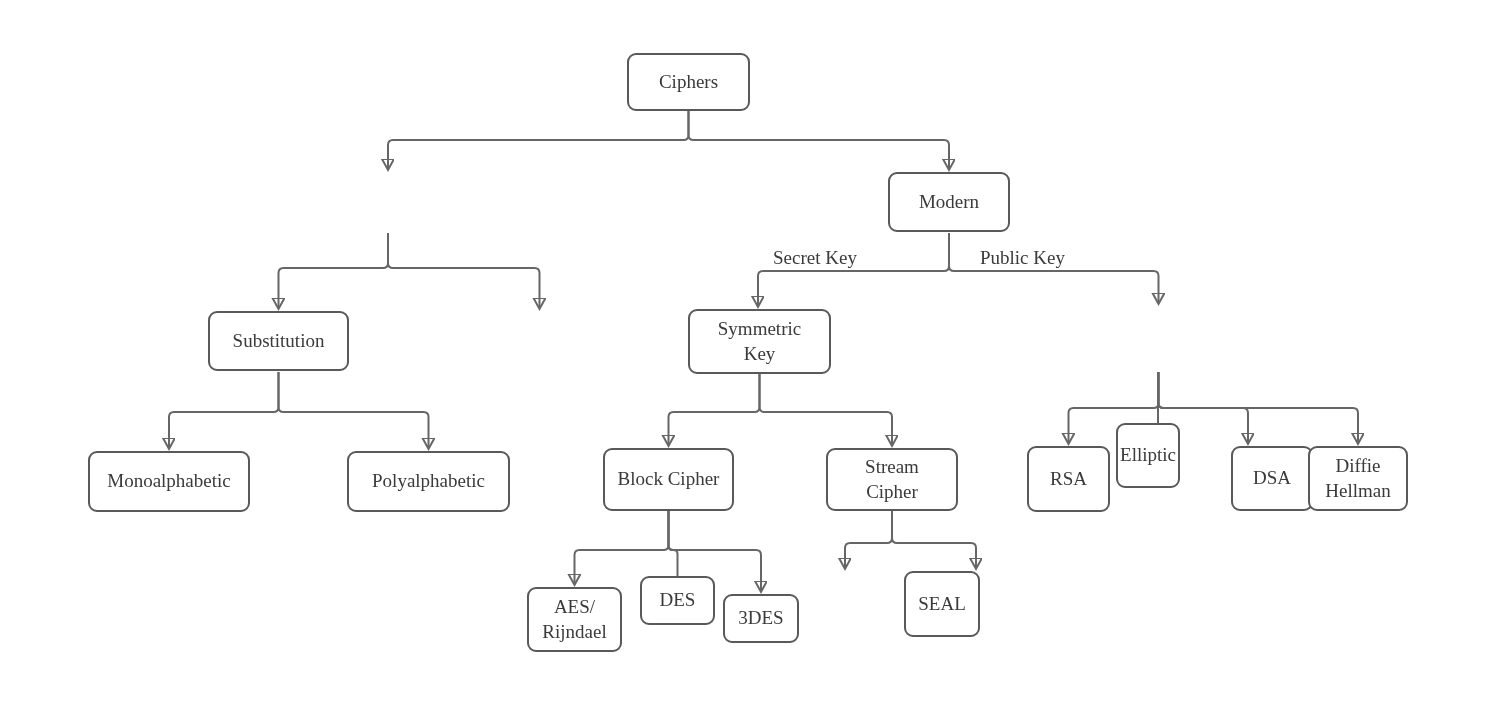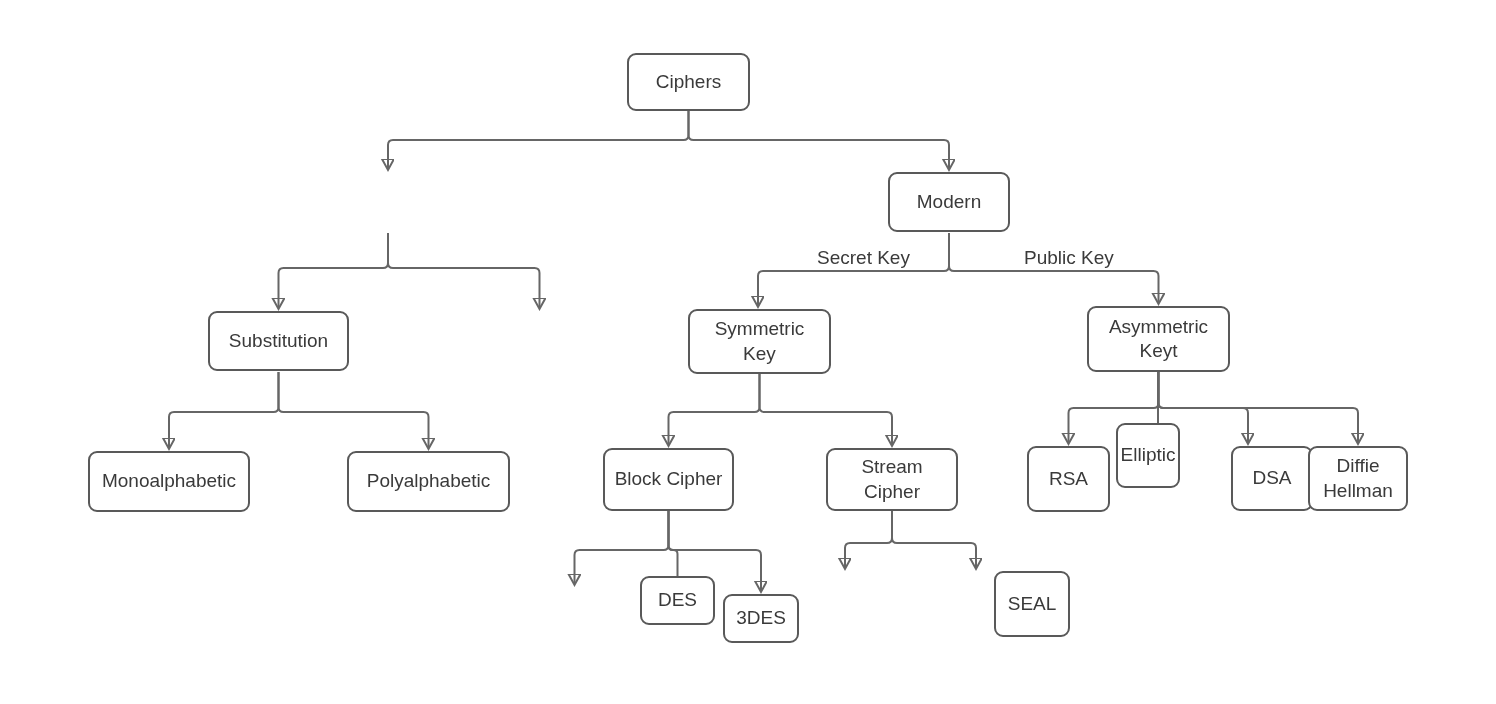--- a/index.html
+++ b/index.html
@@ -1,31 +1,31 @@
 <!DOCTYPE html>
 <html><head>
 <meta charset="utf-8">
 <style>
   html,body{margin:0;padding:0;background:#ffffff;}
   body{width:1496px;height:704px;overflow:hidden;}
   .canvas{
     position:relative;width:1496px;height:704px;background:#ffffff;
-    font-family:Liberation Sans, sans-serif;
+    font-family:Liberation Serif, serif;
   }
   .edges{position:absolute;left:0;top:0;}
   .edges path{fill:none;stroke:#666666;stroke-width:2;}
   .node{
     position:absolute;box-sizing:border-box;background:#ffffff;
     border:2.5px solid #595959;border-radius:9px;
     display:flex;align-items:center;justify-content:center;
     text-align:center;color:#3a3a3a;font-size:19px;line-height:1.28;
     white-space:pre-line;
   }
   .edge-label{
-    position:absolute;color:#3a3a3a;font-size:19px;white-space:nowrap;margin-left:44px;
+    position:absolute;color:#3a3a3a;font-size:19px;white-space:nowrap;
   }
 </style>
 </head>
 <body>
 
 <div class="canvas">
 
   <svg class="edges" width="1496" height="704" viewBox="0 0 1496 704">
     <defs>
       <marker id="arw" markerUnits="userSpaceOnUse" markerWidth="14" markerHeight="14" refX="9" refY="6" orient="auto">
@@ -57,39 +57,39 @@
 
 
   <div class="node" style="left:888px;top:172px;width:122px;height:60px">Modern</div>
 
   <div class="node" style="left:208px;top:311px;width:141px;height:60px">Substitution</div>
 
 
   <div class="node" style="left:688px;top:309px;width:143px;height:65px">Symmetric
 Key</div>
 
-  <div class="node" style="left:1087px;top:306px;width:143px;height:66px">Asymmetric
-Keyt</div>
 
   <div class="node" style="left:88px;top:451px;width:162px;height:61px">Monoalphabetic</div>
 
   <div class="node" style="left:347px;top:451px;width:163px;height:61px">Polyalphabetic</div>
 
   <div class="node" style="left:603px;top:448px;width:131px;height:63px">Block Cipher</div>
 
   <div class="node" style="left:826px;top:448px;width:132px;height:63px">Stream
 Cipher</div>
 
+  <div class="node" style="left:527px;top:587px;width:95px;height:65px">AES/
+Rijndael</div>
 
   <div class="node" style="left:640px;top:576px;width:75px;height:49px">DES</div>
 
   <div class="node" style="left:723px;top:594px;width:76px;height:49px">3DES</div>
 
 
-  <div class="node" style="left:994px;top:571px;width:76px;height:66px">SEAL</div>
+  <div class="node" style="left:904px;top:571px;width:76px;height:66px">SEAL</div>
 
   <div class="node" style="left:1027px;top:446px;width:83px;height:66px">RSA</div>
 
   <div class="node" style="left:1116px;top:423px;width:64px;height:65px">Elliptic</div>
 
   <div class="node" style="left:1231px;top:446px;width:82px;height:65px">DSA</div>
 
   <div class="node" style="left:1308px;top:446px;width:100px;height:65px">Diffie
 Hellman</div>
 

